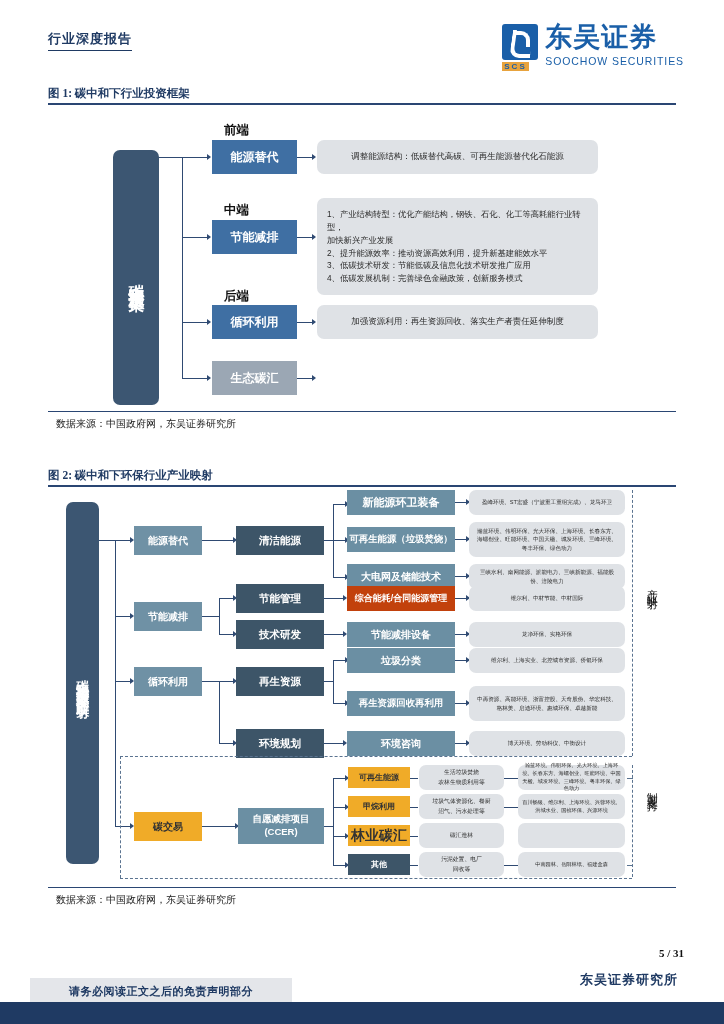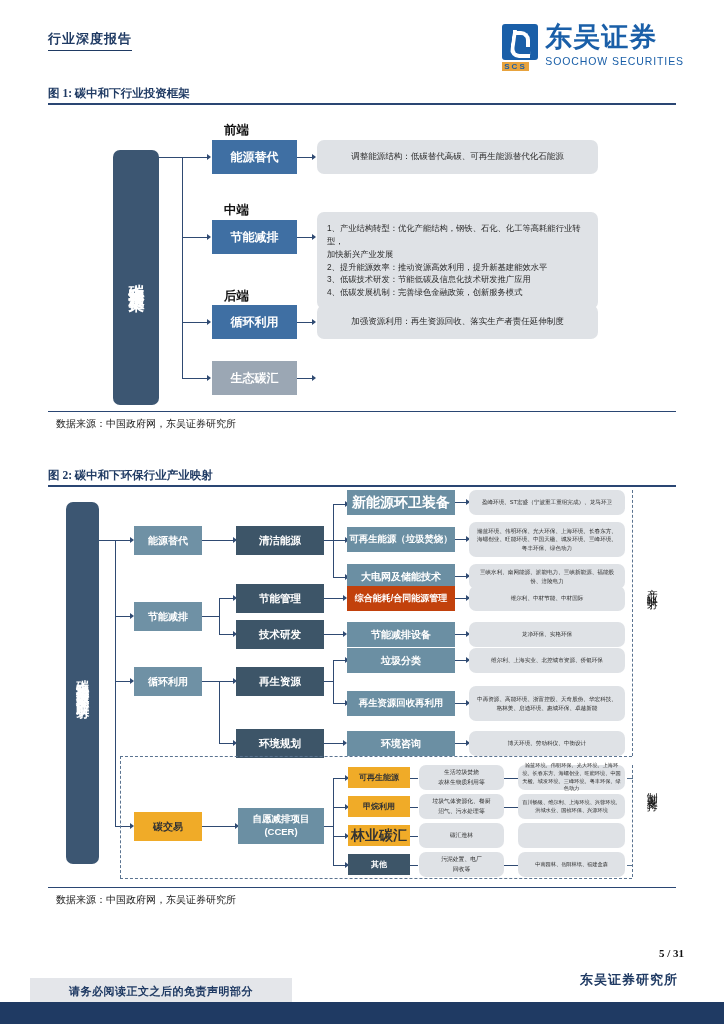--- a/index.html
+++ b/index.html
@@ -140,21 +140,21 @@
     <div class="line" style="left:297px;top:127px;width:16px;height:1.4px;"></div>
     <div class="arrow" style="left:312px;top:124px;"></div>
     <div class="line" style="left:297px;top:212px;width:16px;height:1.4px;"></div>
     <div class="arrow" style="left:312px;top:209px;"></div>
     <div class="line" style="left:297px;top:268px;width:16px;height:1.4px;"></div>
     <div class="arrow" style="left:312px;top:265px;"></div>
 
     <div class="gbox center" style="left:317px;top:30px;width:281px;height:34px;font-size:8.5px;padding:0 10px;box-sizing:border-box;">调整能源结构：低碳替代高碳、可再生能源替代化石能源</div>
 
     <div class="gbox" style="left:317px;top:88px;width:281px;height:97px;font-size:8.3px;padding:8px 10px;
-         box-sizing:border-box;flex-direction:column;align-items:flex-start;justify-content:center;line-height:1.55;margin-top:14px;">
+         box-sizing:border-box;flex-direction:column;align-items:flex-start;justify-content:center;line-height:1.55;">
       <div>1、产业结构转型：优化产能结构，钢铁、石化、化工等高耗能行业转型，</div>
       <div>加快新兴产业发展</div>
       <div>2、提升能源效率：推动资源高效利用，提升新基建能效水平</div>
       <div>3、低碳技术研发：节能低碳及信息化技术研发推广应用</div>
       <div>4、低碳发展机制：完善绿色金融政策，创新服务模式</div>
     </div>
 
     <div class="gbox center" style="left:317px;top:195px;width:281px;height:34px;font-size:8.5px;padding:0 10px;box-sizing:border-box;">加强资源利用：再生资源回收、落实生产者责任延伸制度</div>
   </div>
 
@@ -227,21 +227,21 @@
     <div class="line" style="left:324px;top:193px;width:10px;height:1.3px;"></div>
     <div class="line" style="left:333px;top:172px;width:1.3px;height:44px;"></div>
     <div class="line" style="left:333px;top:172px;width:13px;height:1.3px;"></div>
     <div class="arrow" style="left:345px;top:169px;"></div>
     <div class="line" style="left:333px;top:215px;width:13px;height:1.3px;"></div>
     <div class="arrow" style="left:345px;top:212px;"></div>
 
     <div class="line" style="left:324px;top:255px;width:20px;height:1.3px;"></div>
     <div class="arrow" style="left:343px;top:252px;"></div>
 
-    <div class="nbox" style="left:347px;top:2px;width:108px;height:25px;background:#6b8fa3;font-size:14px;">新能源环卫装备</div>
+    <div class="nbox" style="left:347px;top:2px;width:108px;height:25px;background:#6b8fa3;font-size:11px;">新能源环卫装备</div>
     <div class="nbox" style="left:347px;top:39px;width:108px;height:25px;background:#6b8fa3;font-size:9.4px;">可再生能源（垃圾焚烧）</div>
     <div class="nbox" style="left:347px;top:76px;width:108px;height:25px;background:#6b8fa3;font-size:10px;">大电网及储能技术</div>
     <div class="nbox" style="left:347px;top:98px;width:108px;height:25px;background:#c2410c;font-size:9px;">综合能耗/合同能源管理</div>
     <div class="nbox" style="left:347px;top:134px;width:108px;height:25px;background:#6b8fa3;font-size:10px;">节能减排设备</div>
     <div class="nbox" style="left:347px;top:160px;width:108px;height:25px;background:#6b8fa3;font-size:10px;">垃圾分类</div>
     <div class="nbox" style="left:347px;top:203px;width:108px;height:25px;background:#6b8fa3;font-size:9.4px;">再生资源回收再利用</div>
     <div class="nbox" style="left:347px;top:243px;width:108px;height:25px;background:#6b8fa3;font-size:10px;">环境咨询</div>
 
     <div class="line" style="left:455px;top:14px;width:12px;height:1.3px;"></div>
     <div class="arrow" style="left:466px;top:11px;"></div>

